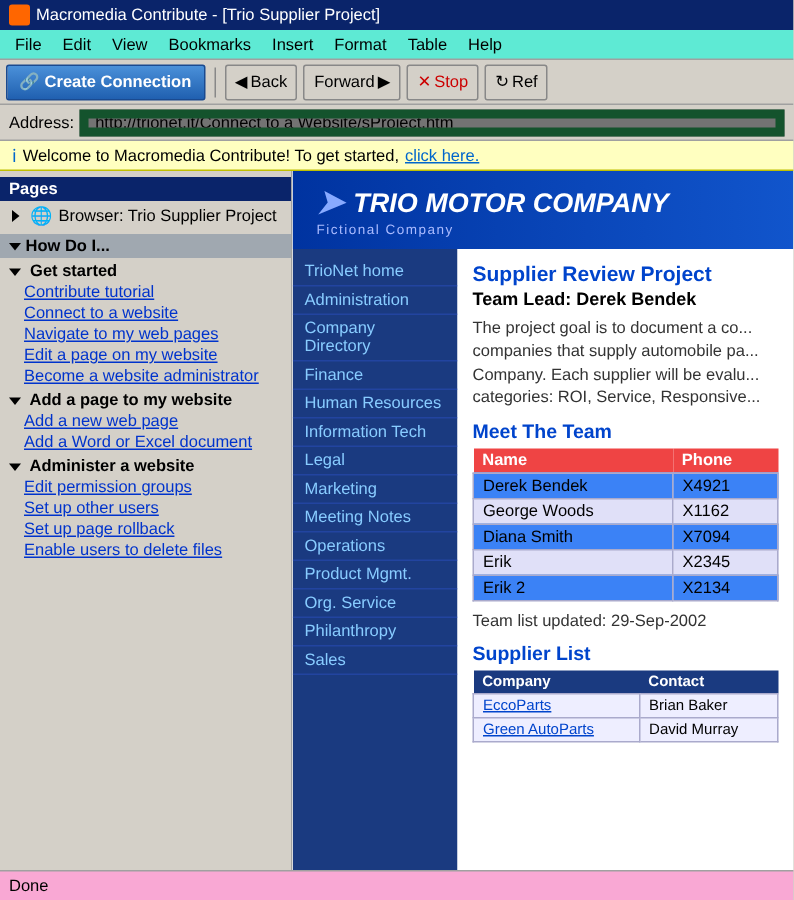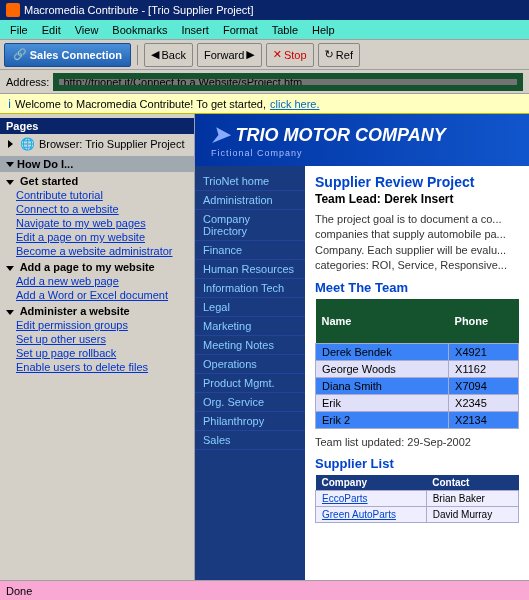--- a/index.html
+++ b/index.html
@@ -278,23 +278,23 @@
       margin: 6px 0 4px 0;
     }
 
     .team-table {
       width: 100%;
       border-collapse: collapse;
       margin-bottom: 6px;
       font-size: 11px;
     }
     .team-table th {
-      background: #14532d;
-      color: white;
-      padding: 16px 6px;
+      background: #ef4444;
+      color: white;
+      padding: 2px 6px;
       text-align: left;
     }
     .team-table td {
       border: 1px solid #aaaacc;
       padding: 2px 6px;
       background: #3b82f6;
     }
     .team-table tr:nth-child(even) td { background: #e0e0f8; }
 
     .updated-text { font-size: 11px; color: #333; margin-bottom: 6px; }
@@ -348,21 +348,21 @@
     <span class="menu-item">Bookmarks</span>
     <span class="menu-item">Insert</span>
     <span class="menu-item">Format</span>
     <span class="menu-item">Table</span>
     <span class="menu-item">Help</span>
 </div>
 
 <div class="toolbar">
   <button class="toolbar-btn highlighted">
     <span>🔗</span>
-    <span>Sales Connection</span>
+    <span>Create Connection</span>
   </button>
   <div class="toolbar-sep"></div>
   <button class="toolbar-btn-nav">
     <span>◀</span>
     <span>Back</span>
   </button>
   <button class="toolbar-btn-nav">
     <span>Forward</span>
     <span>▶</span>
   </button>
@@ -466,21 +466,21 @@
           <a>Meeting Notes</a>
           <a>Operations</a>
           <a>Product Mgmt.</a>
           <a>Org. Service</a>
           <a>Philanthropy</a>
           <a>Sales</a>
         </div>
 
         <div class="right-content">
           <h2>Supplier Review Project</h2>
-          <h3>Team Lead: Derek Insert</h3>
+          <h3>Team Lead: Derek Bendek</h3>
           <p>The project goal is to document a co... companies that supply automobile pa... Company. Each supplier will be evalu... categories: ROI, Service, Responsive...</p>
 
           <h4>Meet The Team</h4>
           <table class="team-table">
             <thead>
               <tr>
                 <th>Name</th>
                 <th>Phone</th>
               </tr>
             </thead>

